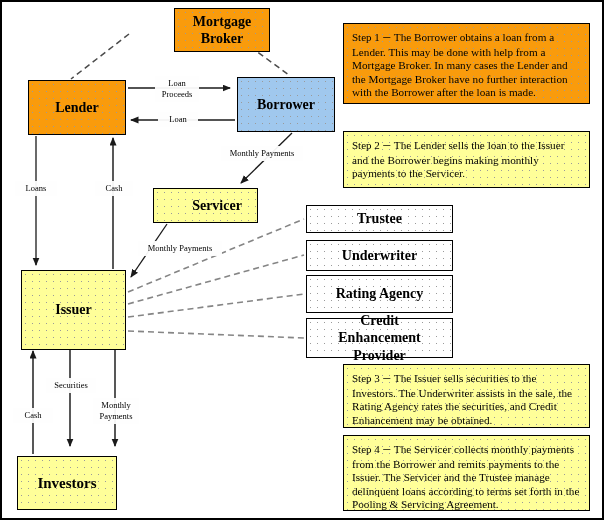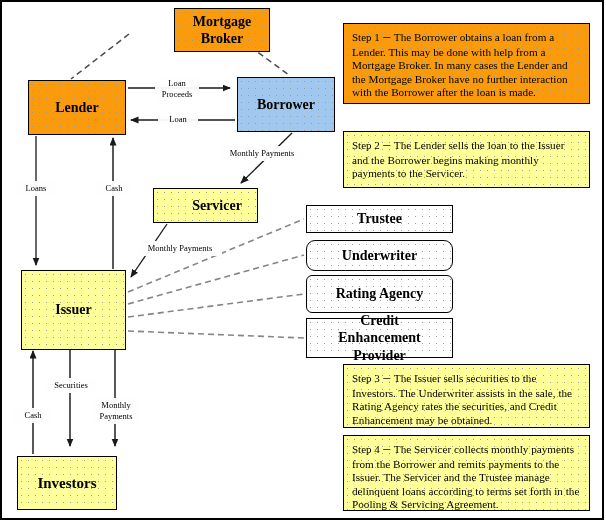--- a/index.html
+++ b/index.html
@@ -75,23 +75,23 @@
   <div class="node orange dots" style="left:130px;top:8px;width:96px;height:44px;margin-left:44px;">Mortgage Broker</div>
 
   <div class="node orange dots" style="left:28px;top:80px;width:98px;height:55px;">Lender</div>
 
   <div class="node blue dots" style="left:237px;top:77px;width:98px;height:55px;">Borrower</div>
 
   <div class="node yellow dots" style="left:153px;top:188px;width:105px;height:35px;padding-left:23px;">Servicer</div>
 
   <div class="node whitebox dots" style="left:306px;top:205px;width:147px;height:28px;border-width:1.2px;">Trustee</div>
 
-  <div class="node whitebox dots" style="left:306px;top:240px;width:147px;height:31px;border-width:1.2px;border-radius:9px;">Underwriter</div>
+  <div class="node whitebox dots" style="left:306px;top:240px;width:147px;height:31px;border-width:1.2px;">Underwriter</div>
 
-  <div class="node whitebox dots" style="left:306px;top:275px;width:147px;height:38px;border-width:1.2px;border-radius:6px;">Rating Agency</div>
+  <div class="node whitebox dots" style="left:306px;top:275px;width:147px;height:38px;border-width:1.2px;">Rating Agency</div>
 
   <div class="node whitebox dots" style="left:306px;top:318px;width:147px;height:40px;border-width:1.2px;padding:0 14px;">Credit Enhancement Provider</div>
 
   <div class="node yellow dots" style="left:21px;top:270px;width:105px;height:80px;">Issuer</div>
 
   <div class="node yellow dots" style="left:17px;top:456px;width:100px;height:54px;font-size:15px;">Investors</div>
 
   <div class="stepbox orange dots" style="left:343px;top:23px;width:247px;height:81px;">
     <span class="step-title">Step 1</span><span class="step-dash"> – </span><span class="step-body">The Borrower obtains a loan from a Lender.  This may be done with help from a Mortgage Broker.  In many cases the Lender and the Mortgage Broker have no further interaction with the Borrower after the loan is made.</span>
   </div>

